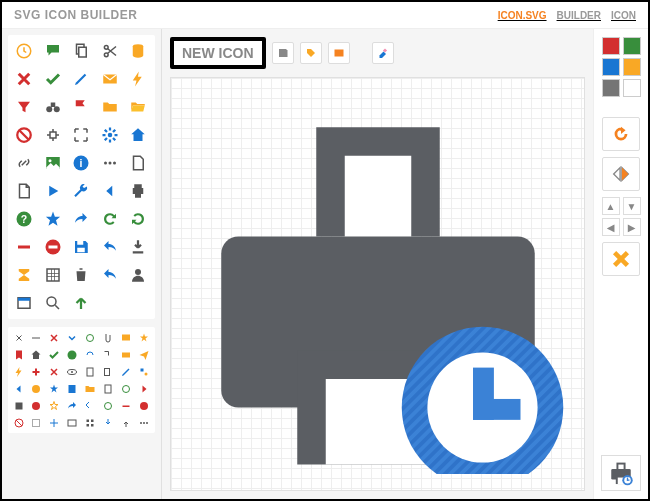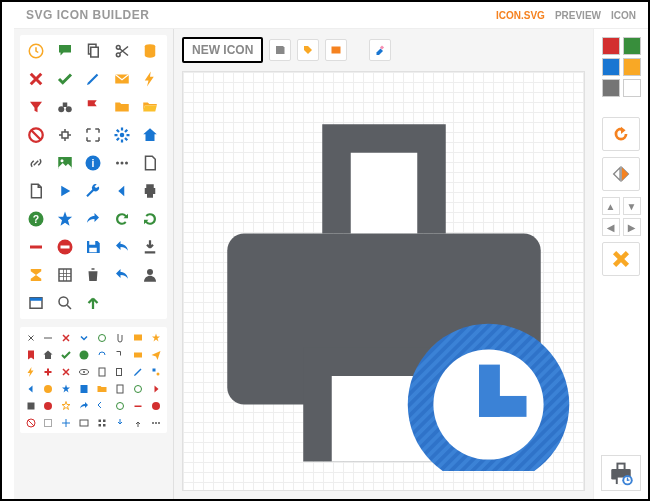--- a/index.html
+++ b/index.html
@@ -1,33 +1,33 @@
 <!DOCTYPE html>
 <html><head>
 <meta charset="utf-8">
 <style>
 * { box-sizing: border-box; margin: 0; padding: 0; }
 body { font-family: Arial, sans-serif; font-size: 11px; background: #fff; width: 650px; height: 501px; overflow: hidden; border: 2px solid #000; }
-.app { display: flex; flex-direction: column; height: 100%; padding-left: 12px; }
+.app { display: flex; flex-direction: column; height: 100%; }
 .header { display: flex; align-items: center; padding: 6px 12px; border-bottom: 1px solid #eee; }
 .header-title { color: #999; font-weight: bold; font-size: 12px; letter-spacing: 0.5px; }
-.header-right { margin-left: auto; display: flex; gap: 10px; }
+.header-right { margin-left: auto; display: flex; gap: 10px; text-decoration: underline; }
 .header-link { color: #999; font-size: 10px; font-weight: bold; cursor: pointer; text-decoration: none; }
 .header-link.active { color: #f58220; }
 .main { display: flex; flex: 1; overflow: hidden; }
 .sidebar { width: 160px; background: #f5f5f5; border-right: 1px solid #e0e0e0; overflow-y: auto; padding: 6px; }
 .icon-grid { display: grid; grid-template-columns: repeat(5, 1fr); gap: 4px; padding: 4px; background: #fff; border-radius: 2px; margin-bottom: 8px; }
 .icon-grid-small { display: grid; grid-template-columns: repeat(8, 1fr); gap: 2px; padding: 3px; background: #fff; border-radius: 2px; }
 .icon-cell { width: 24px; height: 24px; display: flex; align-items: center; justify-content: center; cursor: pointer; border-radius: 2px; }
 .icon-cell svg { width: 18px; height: 18px; }
 .icon-cell-sm { width: 15px; height: 15px; display: flex; align-items: center; justify-content: center; cursor: pointer; }
 .icon-cell-sm svg { width: 12px; height: 12px; }
 .canvas-area { flex: 1; position: relative; background: #f5f5f5; padding: 8px; display: flex; flex-direction: column; }
 .canvas-toolbar { display: flex; gap: 6px; align-items: center; margin-bottom: 8px; }
-.tb-btn { background: #fff; border: 2px solid #000000; padding: 4px 8px; font-size: 12px; color: #888; cursor: pointer; border-radius: 2px; font-weight: bold; }
+.tb-btn { background: #fff; border: 4px solid #000000; padding: 4px 8px; font-size: 14px; color: #888; cursor: pointer; border-radius: 2px; font-weight: bold; }
 .tb-icon-btn { background: #fff; border: 1px solid #ddd; width: 22px; height: 22px; cursor: pointer; border-radius: 2px; display: flex; align-items: center; justify-content: center; }
 .tb-icon-btn svg { width: 12px; height: 12px; }
 .tb-gap { width: 10px; }
 .canvas { flex: 1; background: #fff; background-image: linear-gradient(#eee 1px, transparent 1px), linear-gradient(90deg, #eee 1px, transparent 1px); background-size: 10px 10px; border: 1px solid #e0e0e0; position: relative; display: flex; align-items: center; justify-content: center; }
 .canvas-icon { width: 380px; height: 380px; position: relative; }
 .right-panel { width: 55px; background: #fff; border-left: 1px solid #eee; padding: 8px 6px; display: flex; flex-direction: column; gap: 6px; align-items: center; }
 .color-grid { display: grid; grid-template-columns: repeat(2, 1fr); gap: 3px; }
 .color-swatch { width: 18px; height: 18px; border: 1px solid #ccc; cursor: pointer; }
 .panel-sep { height: 8px; }
 .panel-btn { width: 38px; height: 34px; background: #fff; border: 1px solid #ddd; border-radius: 2px; cursor: pointer; display: flex; align-items: center; justify-content: center; }
@@ -38,21 +38,21 @@
 .preview-box svg { width: 26px; height: 26px; }
 </style>
 </head>
 <body>
 
 <div class="app">
   <div class="header">
     <span class="header-title">SVG ICON BUILDER</span>
     <div class="header-right">
       <a class="header-link active">ICON.SVG</a>
-      <a class="header-link">PREVIEW</a>
+      <a class="header-link">BUILDER</a>
       <a class="header-link">ICON</a>
     </div>
   </div>
 
   <div class="main">
 
     <div class="sidebar">
       <div class="icon-grid">
 
         <div class="icon-cell">

